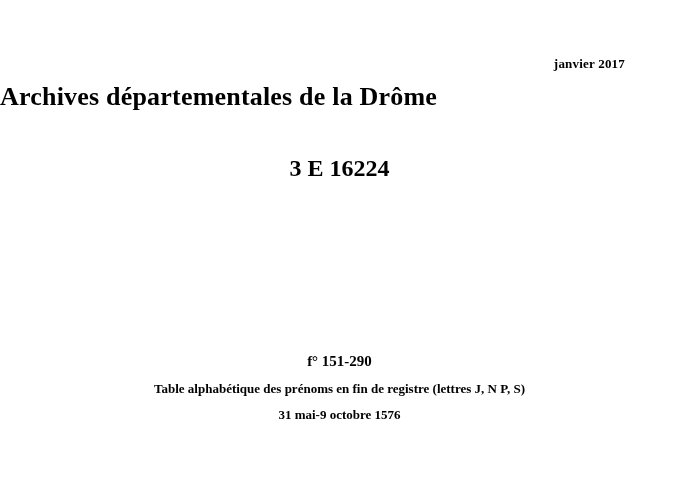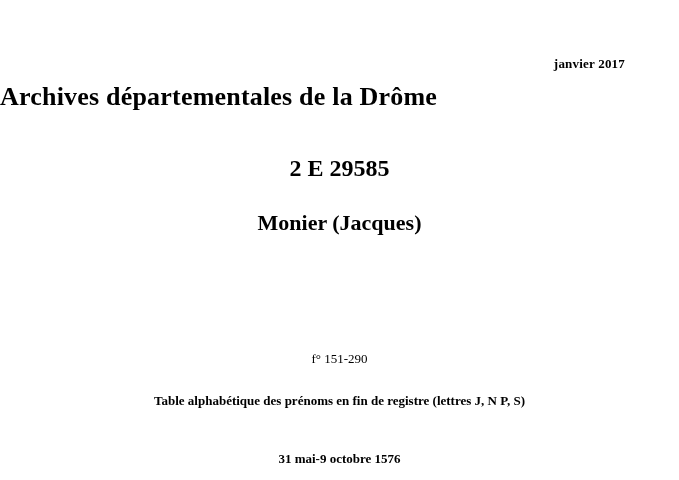--- a/index.html
+++ b/index.html
@@ -67,50 +67,47 @@
     line-height: 1.35;
   }
   .footer-block {
     position: absolute;
     top: 346px;
     left: 0;
     width: 679px;
     text-align: center;
   }
   .folio {
-    font-size: 13px;
-    font-weight: normal;
+    font-size: 15px;
+    font-weight: bold;
     line-height: 2.0;
   }
   .table-note {
     font-size: 13px;
     font-weight: bold;
     line-height: 2.0;
-    margin-top: 16px;
   }
   .date-range {
     font-size: 13px;
     font-weight: bold;
     line-height: 2.0;
-    margin-top: 32px;
   }
 </style>
 </head>
 <body>
 
 <div class="page">
 
   <div class="date-line">janvier 2017</div>
 
   <div class="institution">Archives départementales de la Drôme</div>
 
-  <div class="reference">2 E 29585</div>
+  <div class="reference">3 E 16224</div>
 
   <div class="notary-block">
-    <div class="notary-name">Monier (Jacques)</div>
   </div>
 
   <div class="footer-block">
     <div class="folio">f° 151-290</div>
     <div class="table-note">Table alphabétique des prénoms en fin de registre (lettres J, N P, S)</div>
     <div class="date-range">31 mai-9 octobre 1576</div>
   </div>
 
 </div>
 

